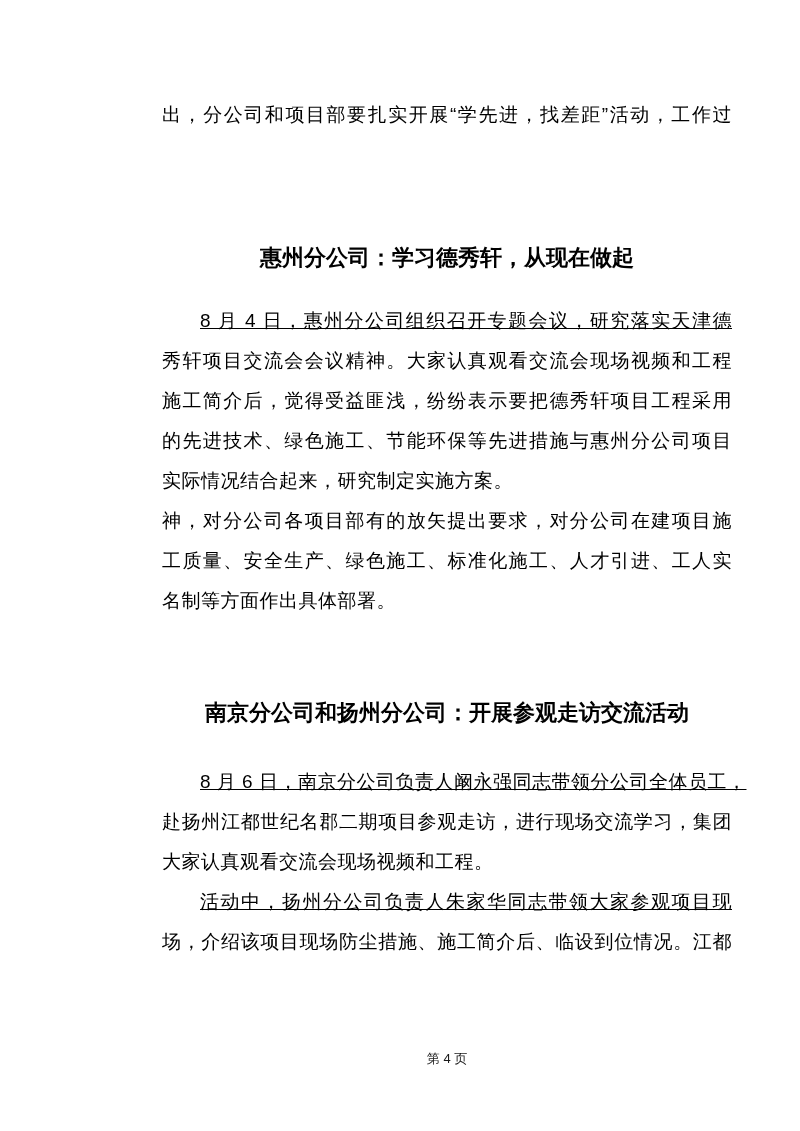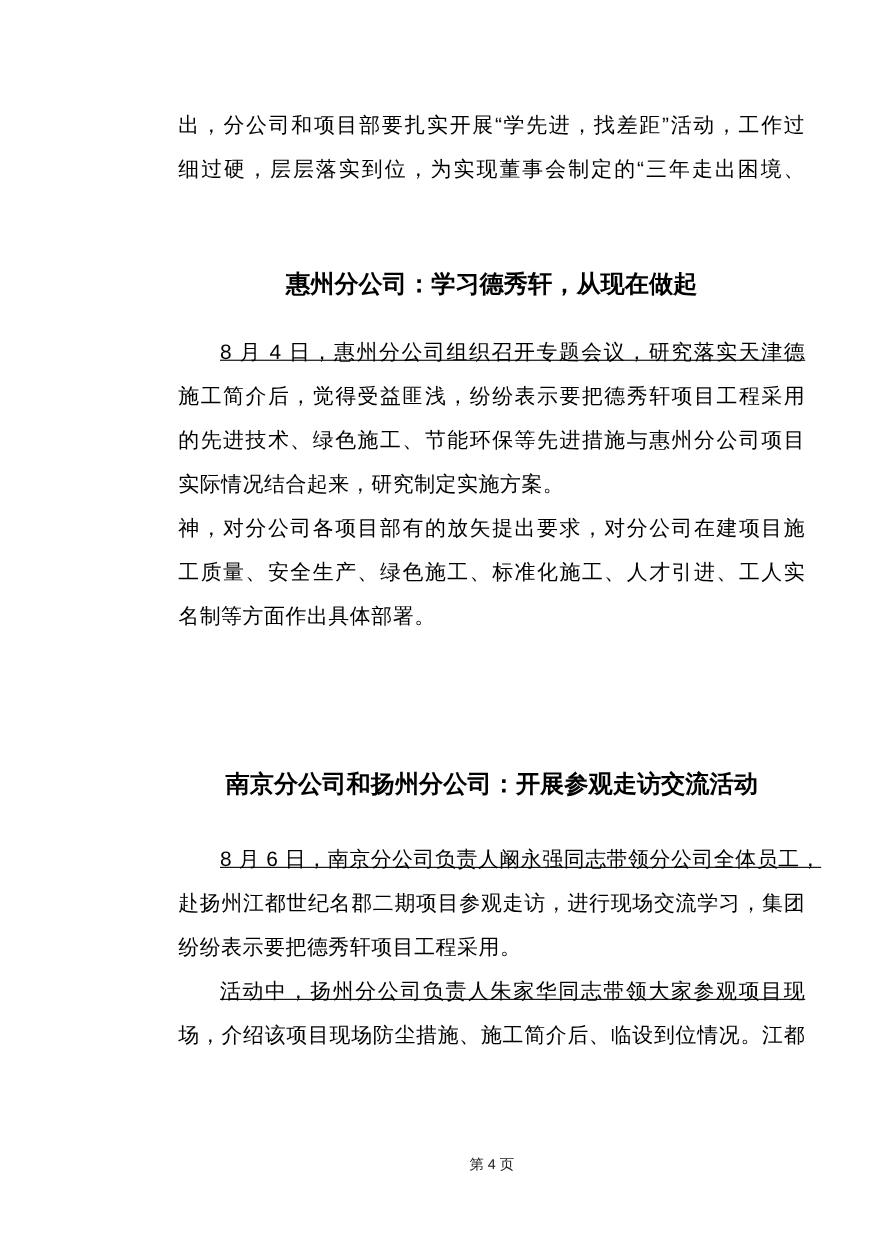--- a/index.html
+++ b/index.html
@@ -71,40 +71,40 @@
     color: #1a1a1a;
   }
 </style>
 </head>
 <body>
 
 <div class="page">
 
   <div class="col" id="para1">
     <div class="bodyline">出，分公司和项目部要扎实开展“学先进，找差距”活动，工作过</div>
-    <div class="bodyline">细过硬，层层落实到位，为实现董事会制定的“三年走出困境、</div>
   </div>
 
   <div class="heading" id="heading1">惠州分公司：学习德秀轩，从现在做起</div>
 
   <div class="col" id="para23">
     <div class="bodyline indent">8 月 4 日，惠州分公司组织召开专题会议，研究落实天津德</div>
+    <div class="bodyline">秀轩项目交流会会议精神。大家认真观看交流会现场视频和工程</div>
     <div class="bodyline">施工简介后，觉得受益匪浅，纷纷表示要把德秀轩项目工程采用</div>
     <div class="bodyline">的先进技术、绿色施工、节能环保等先进措施与惠州分公司项目</div>
     <div class="bodyline lastline">实际情况结合起来，研究制定实施方案。</div>
     <div class="bodyline">神，对分公司各项目部有的放矢提出要求，对分公司在建项目施</div>
     <div class="bodyline">工质量、安全生产、绿色施工、标准化施工、人才引进、工人实</div>
     <div class="bodyline lastline">名制等方面作出具体部署。</div>
   </div>
 
   <div class="heading" id="heading2">南京分公司和扬州分公司：开展参观走访交流活动</div>
 
   <div class="col" id="para45">
     <div class="bodyline indent">8 月 6 日，南京分公司负责人阚永强同志带领分公司全体员工，</div>
     <div class="bodyline">赴扬州江都世纪名郡二期项目参观走访，进行现场交流学习，集团</div>
-    <div class="bodyline lastline">纷纷表示要把德秀轩项目工程采用。</div>
+    <div class="bodyline lastline">大家认真观看交流会现场视频和工程。</div>
     <div class="bodyline indent">活动中，扬州分公司负责人朱家华同志带领大家参观项目现</div>
     <div class="bodyline">场，介绍该项目现场防尘措施、施工简介后、临设到位情况。江都</div>
   </div>
 
   <div class="footer">第 4 页</div>
 
 </div>
 
 </body></html>

